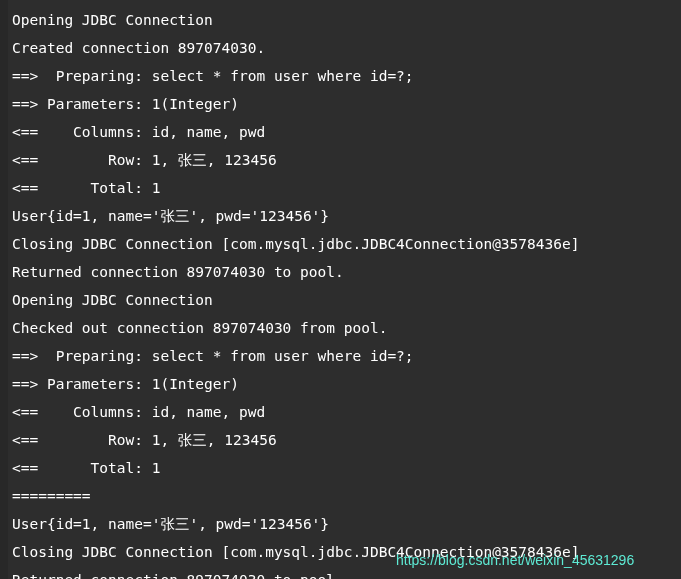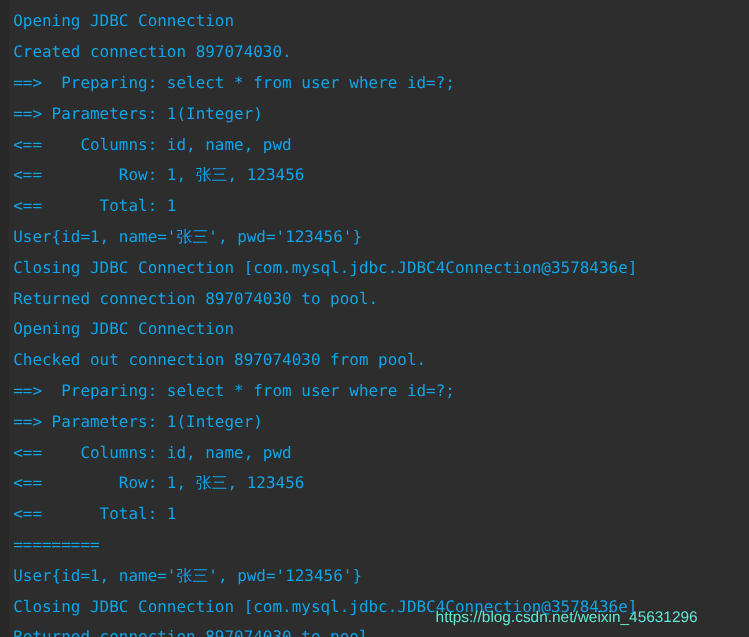--- a/index.html
+++ b/index.html
@@ -27,21 +27,21 @@
   #log-output {
     position: absolute;
     left: 8px;
     top: 0;
     right: 0;
     bottom: 0;
     padding: 6px 0 0 4px;
     font-family: "DejaVu Sans Mono", "Liberation Mono", monospace;
     font-size: 14.5px;
     line-height: 28px;
-    color: #0ea5e9;
+    color: #ffffff;
     white-space: pre;
     letter-spacing: 0px;
   }
   .log-line {
     height: 28px;
     white-space: pre;
     overflow: visible;
   }
   #watermark {
     position: absolute;

